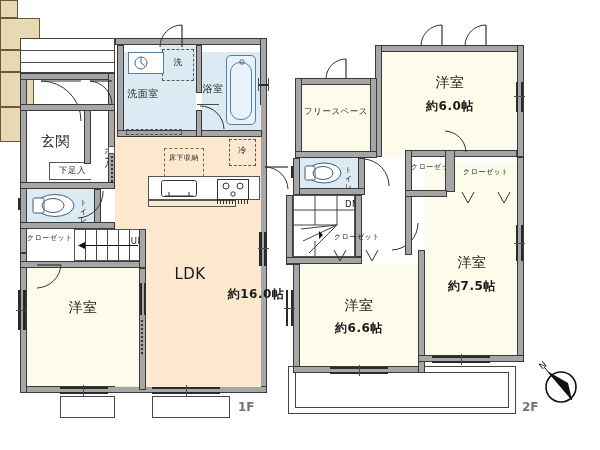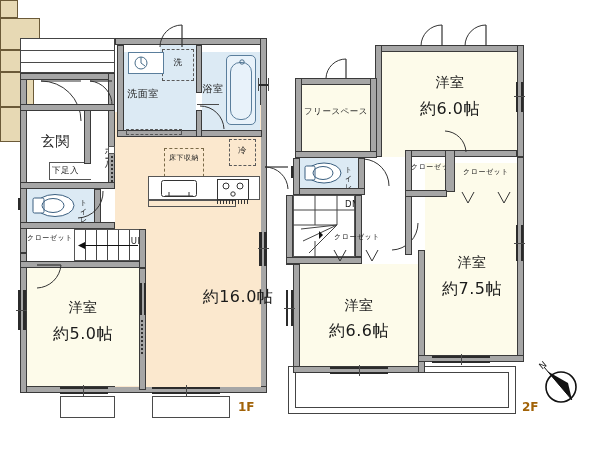--- a/index.html
+++ b/index.html
@@ -16,30 +16,30 @@
   .closet{background:#e7d9b4;border:1px solid #6b5a38;box-sizing:border-box;}
   .white{background:#ffffff;}
   .lbl{position:absolute;text-align:center;color:#1a1a1a;line-height:1.12;
        white-space:nowrap;letter-spacing:.5px;}
   .lbl.v{writing-mode:vertical-rl;white-space:nowrap;letter-spacing:1px;}
   .tiny{font-size:7px;}
   .sm{font-size:8.5px;}
   .md{font-size:10px;}
   .big{font-size:14px;}
   .huge{font-size:15px;}
-  .num{font-size:16px;}
+  .num{font-size:12px;font-weight:bold;}
   .outline{position:absolute;border:1px solid #444;box-sizing:border-box;background:transparent;}
   .dash{position:absolute;border:1px dashed #7a6a48;box-sizing:border-box;}
   .fix{position:absolute;border:1px solid #555;box-sizing:border-box;background:#fff;}
   .fixb{position:absolute;border:1px solid #5a7e9c;box-sizing:border-box;background:#ddeaf6;}
   .line{position:absolute;background:#4a4a4a;}
   .winsill{position:absolute;border:1px solid #4a4a4a;background:#fff;box-sizing:border-box;}
   .winbar{position:absolute;background:#2b2b2b;}
   svg{position:absolute;overflow:visible;}
-  .floortag{position:absolute;font-size:12px;color:#a16207;font-weight:600;}
+  .floortag{position:absolute;font-size:12px;color:#737373;font-weight:600;}
 </style>
 </head>
 <body>
 
 <div id="stage">
 
   <div>
 
     <div class="outline" style="left:20px;top:38px;width:95px;height:35px;background:#fff;"></div>
     <div class="line" style="left:21px;top:50px;width:93px;height:1px;"></div>
@@ -114,35 +114,36 @@
       <path d="M4,16 L32,16" stroke="#333" stroke-width="1"></path>
     </svg>
     <svg style="left:217px;top:179px;" width="32" height="21">
       <rect x="0.5" y="0.5" width="31" height="20" fill="#fff" stroke="#333" stroke-width="1"></rect>
       <circle cx="9" cy="7" r="3" fill="none" stroke="#333" stroke-width="1"></circle>
       <circle cx="23" cy="7" r="3" fill="none" stroke="#333" stroke-width="1"></circle>
       <circle cx="16" cy="15" r="2.2" fill="none" stroke="#333" stroke-width="1"></circle>
     </svg>
     <div class="line" style="left:217px;top:200px;width:32px;height:4px;background:repeating-linear-gradient(90deg,#333 0 1px,transparent 1px 3px);"></div>
 
-    <div class="lbl num" style="left:145px;top:288px;width:90px;padding-left:48px;">約16.0帖</div>
+    <div class="lbl huge" style="left:150px;top:266px;width:80px;">LDK</div>
+    <div class="lbl num" style="left:163px;top:288px;width:90px;padding-left:48px;">約16.0帖</div>
 
     <svg style="left:264px;top:166px;" width="26" height="24">
       <path d="M1,1 A23,23 0 0,1 24,23" fill="none" stroke="#333" stroke-width="1"></path>
       <line x1="1" y1="1" x2="24" y2="1" stroke="#333" stroke-width="1.2"></line>
     </svg>
     <div class="winbar" style="left:259px;top:232px;width:3px;height:34px;"></div>
     <div class="winbar" style="left:264px;top:232px;width:3px;height:34px;"></div>
     <div class="line" style="left:258px;top:248px;width:11px;height:1px;"></div>
 
     <div class="room white" style="left:27px;top:110px;width:57px;height:72px;"></div>
     <div class="lbl big" style="left:27px;top:134px;width:57px;">玄関</div>
     <div class="closet" style="left:31px;top:162px;width:18px;height:18px;"></div>
     <div class="fix" style="left:49px;top:162px;width:47px;height:18px;"></div>
-    <div class="lbl sm" style="left:42px;top:166px;width:47px;">下足入</div>
+    <div class="lbl sm" style="left:49px;top:166px;width:47px;">下足入</div>
 
     <svg style="left:40px;top:80px;" width="46" height="42">
       <path d="M1,1 A40,40 0 0,1 41,41" fill="none" stroke="#333" stroke-width="1"></path>
       <line x1="1" y1="1" x2="41" y2="1" stroke="#333" stroke-width="1.2"></line>
     </svg>
     <svg style="left:89px;top:80px;" width="25" height="28">
       <path d="M1,1 A24,24 0 0,1 23,26" fill="none" stroke="#333" stroke-width="1"></path>
       <line x1="1" y1="1" x2="23" y2="1" stroke="#333" stroke-width="1.2"></line>
     </svg>
 
@@ -178,21 +179,20 @@
     <svg style="left:78px;top:241px;" width="62" height="9">
       <line x1="4" y1="4.5" x2="60" y2="4.5" stroke="#111" stroke-width="1.2"></line>
       <path d="M0,4.5 L7,1 L7,8 Z" fill="#111"></path>
     </svg>
     <div class="lbl sm" style="left:126px;top:237px;width:22px;">UP</div>
     <div class="wall" style="left:20px;top:261px;width:126px;height:7px;"></div>
     <div class="wall" style="left:139px;top:229px;width:7px;height:39px;"></div>
 
     <div class="room bed" style="left:27px;top:268px;width:112px;height:118px;"></div>
     <div class="lbl big" style="left:40px;top:300px;width:86px;">洋室</div>
-    <div class="lbl num" style="left:36px;top:325px;width:94px;">約5.0帖</div>
     <div class="wall" style="left:139px;top:268px;width:7px;height:122px;"></div>
     <svg style="left:35px;top:264px;" width="28" height="26">
       <path d="M26,1 A25,25 0 0,1 2,24" fill="none" stroke="#333" stroke-width="1"></path>
       <line x1="26" y1="1" x2="2" y2="1" stroke="#333" stroke-width="1.2"></line>
     </svg>
 
     <div class="winbar" style="left:18px;top:290px;width:3px;height:40px;"></div>
     <div class="winbar" style="left:23px;top:290px;width:3px;height:40px;"></div>
     <div class="line" style="left:16px;top:310px;width:11px;height:1px;"></div>
 

